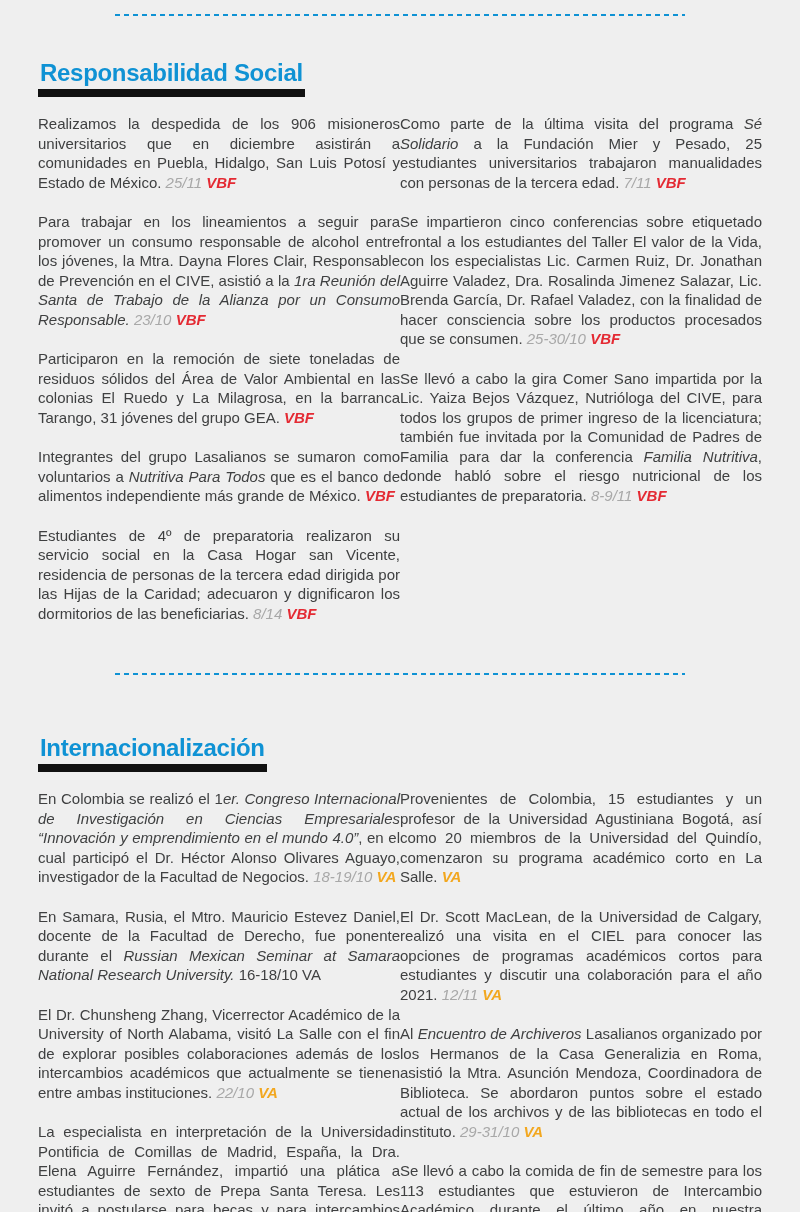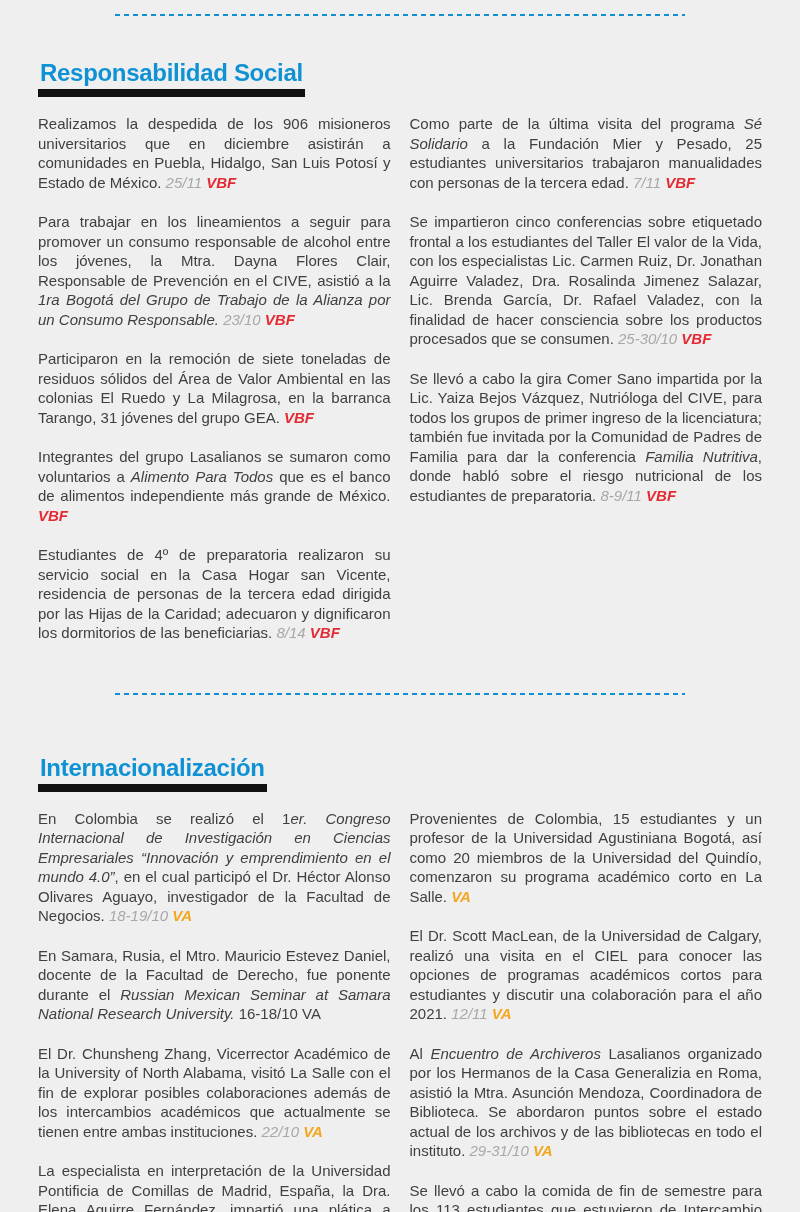--- a/index.html
+++ b/index.html
@@ -31,21 +31,21 @@
   .title-wrap{display:inline-block;margin-top:42px;}
   .section-title{
     margin:2px;
     font-size:24px;
     line-height:26px;
     font-weight:bold;
     letter-spacing:-0.3px;
     color:var(--accent);
   }
   .title-bar{height:8px;background:var(--bar);margin-top:3px;}
-  .cols{display:flex;gap:19px;margin-top:17px;}
+  .cols{display:flex;margin-top:17px;}
   .col{flex:1;min-width:0;}
   .col p{
     margin:0 0 20px;
     font-size:15px;
     line-height:19.5px;
     text-align:justify;
     color:var(--body);
   }
   .r-n{font-style:normal;}
   .r-i{font-style:italic;}
@@ -59,23 +59,23 @@
 <div class="dashed-divider divider-top"></div>
 
 <div class="section">
   <div class="title-wrap">
     <h2 class="section-title">Responsabilidad Social</h2>
     <div class="title-bar"></div>
   </div>
   <div class="cols">
     <div class="col">
         <p><span class="r-n">Realizamos la despedida de los 906 misioneros universitarios que en diciembre asistirán a comunidades en Puebla, Hidalgo, San Luis Potosí y Estado de México. </span><span class="r-d">25/11 </span><span class="r-vbf">VBF</span></p>
-        <p><span class="r-n">Para trabajar en los lineamientos a seguir para promover un consumo responsable de alcohol entre los jóvenes, la Mtra. Dayna Flores Clair, Responsable de Prevención en el CIVE, asistió a la </span><span class="r-i">1ra Bogotá del Grupo de Trabajo de la Alianza por un Consumo Responsable. </span><span class="r-d">23/10 </span><span class="r-vbf">VBF</span></p>
+        <p><span class="r-n">Para trabajar en los lineamientos a seguir para promover un consumo responsable de alcohol entre los jóvenes, la Mtra. Dayna Flores Clair, Responsable de Prevención en el CIVE, asistió a la </span><span class="r-i">1ra Reunión del Santa de Trabajo de la Alianza por un Consumo Responsable. </span><span class="r-d">23/10 </span><span class="r-vbf">VBF</span></p>
         <p><span class="r-n">Participaron en la remoción de siete toneladas de residuos sólidos del Área de Valor Ambiental en las colonias El Ruedo y La Milagrosa, en la barranca Tarango, 31 jóvenes del grupo GEA. </span><span class="r-vbf">VBF</span></p>
-        <p><span class="r-n">Integrantes del grupo Lasalianos se sumaron como voluntarios a </span><span class="r-i">Alimento Para Todos</span><span class="r-n"> que es el banco de alimentos independiente más grande de México. </span><span class="r-vbf">VBF</span></p>
+        <p><span class="r-n">Integrantes del grupo Lasalianos se sumaron como voluntarios a </span><span class="r-i">Nutritiva Para Todos</span><span class="r-n"> que es el banco de alimentos independiente más grande de México. </span><span class="r-vbf">VBF</span></p>
         <p><span class="r-n">Estudiantes de 4º de preparatoria realizaron su servicio social en la Casa Hogar san Vicente, residencia de personas de la tercera edad dirigida por las Hijas de la Caridad; adecuaron y dignificaron los dormitorios de las beneficiarias. </span><span class="r-d">8/14 </span><span class="r-vbf">VBF</span></p>
       </div>
     <div class="col">
         <p><span class="r-n">Como parte de la última visita del programa </span><span class="r-i">Sé Solidario</span><span class="r-n"> a la Fundación Mier y Pesado, 25 estudiantes universitarios trabajaron manualidades con personas de la tercera edad. </span><span class="r-d">7/11 </span><span class="r-vbf">VBF</span></p>
         <p><span class="r-n">Se impartieron cinco conferencias sobre etiquetado frontal a los estudiantes del Taller El valor de la Vida, con los especialistas Lic. Carmen Ruiz, Dr. Jonathan Aguirre Valadez, Dra. Rosalinda Jimenez Salazar, Lic. Brenda García, Dr. Rafael Valadez, con la finalidad de hacer consciencia sobre los productos procesados que se consumen. </span><span class="r-d">25-30/10 </span><span class="r-vbf">VBF</span></p>
         <p><span class="r-n">Se llevó a cabo la gira Comer Sano impartida por la Lic. Yaiza Bejos Vázquez, Nutrióloga del CIVE, para todos los grupos de primer ingreso de la licenciatura; también fue invitada por la Comunidad de Padres de Familia para dar la conferencia </span><span class="r-i">Familia Nutritiva</span><span class="r-n">, donde habló sobre el riesgo nutricional de los estudiantes de preparatoria. </span><span class="r-d">8-9/11 </span><span class="r-vbf">VBF</span></p>
       </div>
   </div>
 </div>
 

